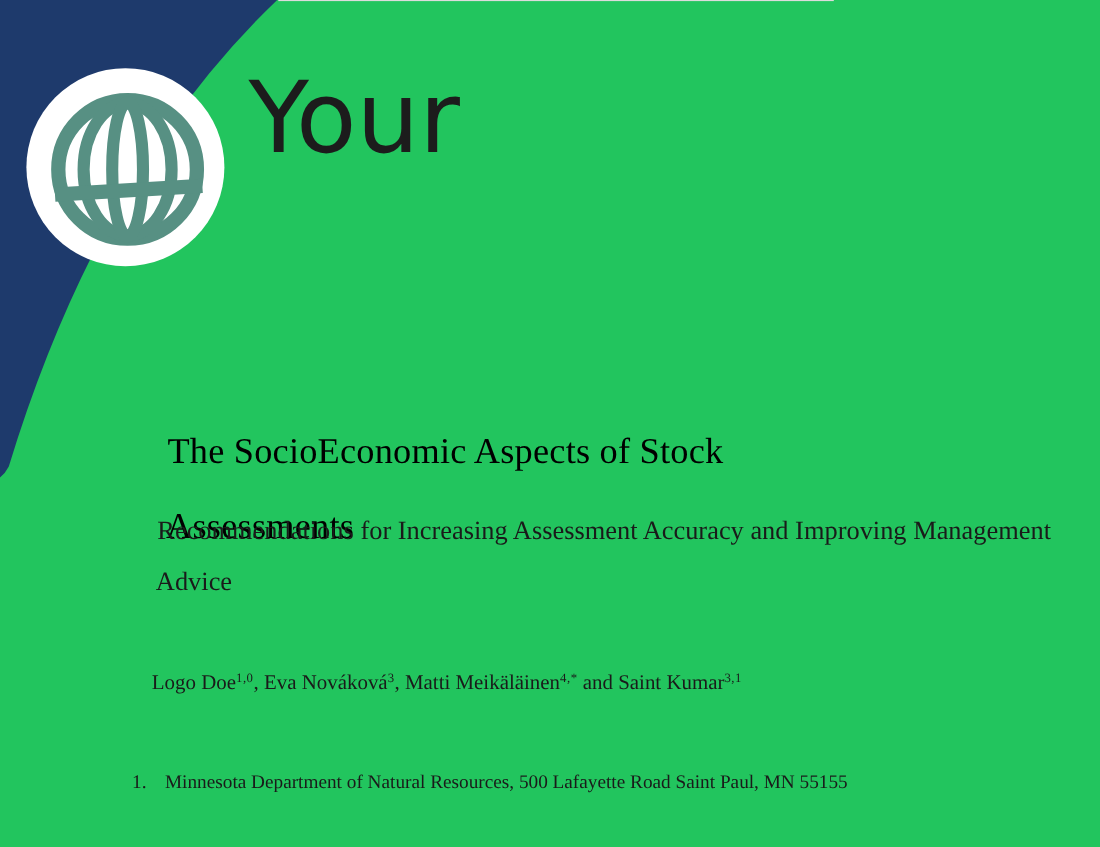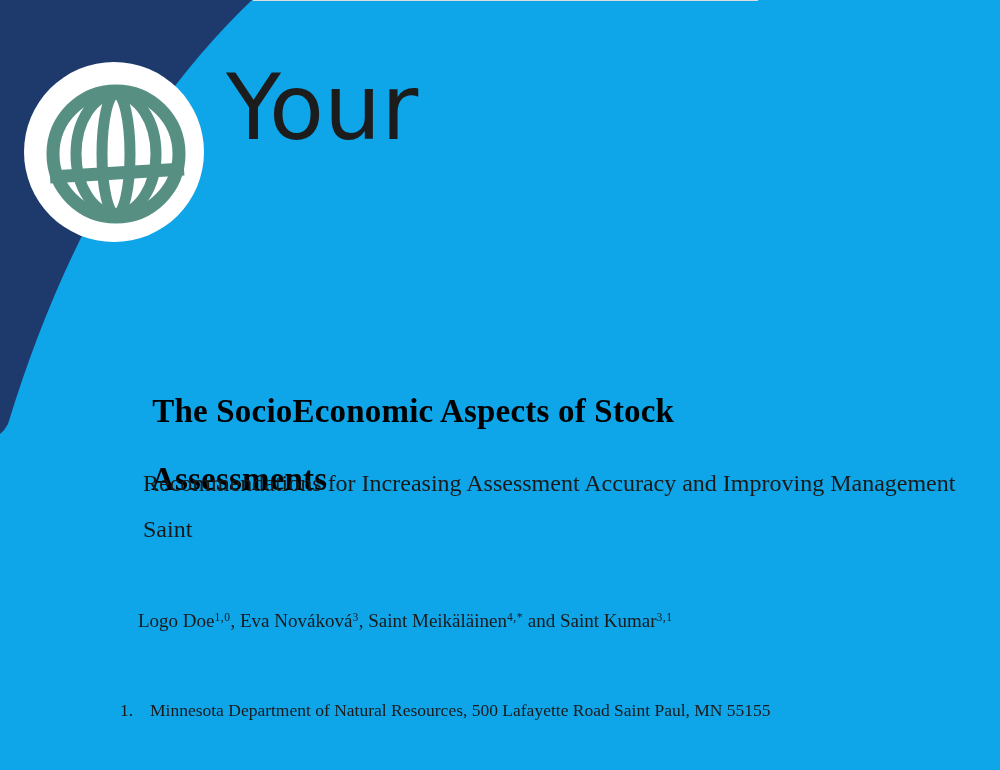--- a/index.html
+++ b/index.html
@@ -1,19 +1,19 @@
 <!DOCTYPE html>
 <html><head>
 <meta charset="utf-8">
 <style>
   html,body{margin:0;padding:0;background:#ffffff;}
   .page{
     position:relative;
     width:1000px;height:770px;
-    background:#0ea5e9;
+    background:#22c55e;
     overflow:hidden;
     font-family:"Liberation Serif","DejaVu Serif",serif;
     color:#111;
   }
   
   .decor{position:absolute;left:0;top:0;}
   .top-hairline{
     position:absolute;left:253px;top:0;width:505px;height:1px;
     background:#dcdcdc;
   }
@@ -24,21 +24,21 @@
     font-size:90px;line-height:90px;
     color:#1c1c1c;
     letter-spacing:0px;
     white-space:pre;
   }
   .logo-line1{left:226px;top:63px;}
   .logo-line2{left:226px;top:159px;}
   
   .title{
     position:absolute;left:119px;top:360px;
-    font-size:33px;line-height:34px;font-weight:bold;
+    font-size:33px;line-height:34px;font-weight:normal;
     color:#000;white-space:pre;letter-spacing:0.2px;
   }
   .subtitle{
     position:absolute;left:119px;top:449px;
     font-size:24px;line-height:23px;color:#1a1a1a;white-space:pre;
   }
   .authors{
     position:absolute;left:119px;top:585px;
     font-size:19px;line-height:24px;color:#1a1a1a;white-space:pre;
   }
@@ -75,25 +75,25 @@
 
   <div class="logo-word logo-line1">Your</div>
 
   <div class="title">
     <span>The SocioEconomic Aspects of Stock</span><br>
     <span>Assessments</span>
   </div>
 
   <div class="subtitle">
     <span>Recommendations for Increasing Assessment Accuracy and Improving Management</span><br>
-    <span>Saint</span>
+    <span>Advice</span>
   </div>
 
   <div class="authors">
-    <span>Logo Doe</span><sup>1,0</sup><span>, </span><span>Eva Nováková</span><sup>3</sup><span>, </span><span>Saint Meikäläinen</span><sup>4,*</sup><span> and </span><span>Saint Kumar</span><sup>3,1</sup>
+    <span>Logo Doe</span><sup>1,0</sup><span>, </span><span>Eva Nováková</span><sup>3</sup><span>, </span><span>Matti Meikäläinen</span><sup>4,*</sup><span> and </span><span>Saint Kumar</span><sup>3,1</sup>
   </div>
 
   <div class="affiliations">
     <div class="affil-row"><span class="affil-num">1.</span><span>Minnesota Department of Natural Resources, 500 Lafayette Road Saint Paul, MN 55155</span></div>
     
     
     
     
   </div>
 

